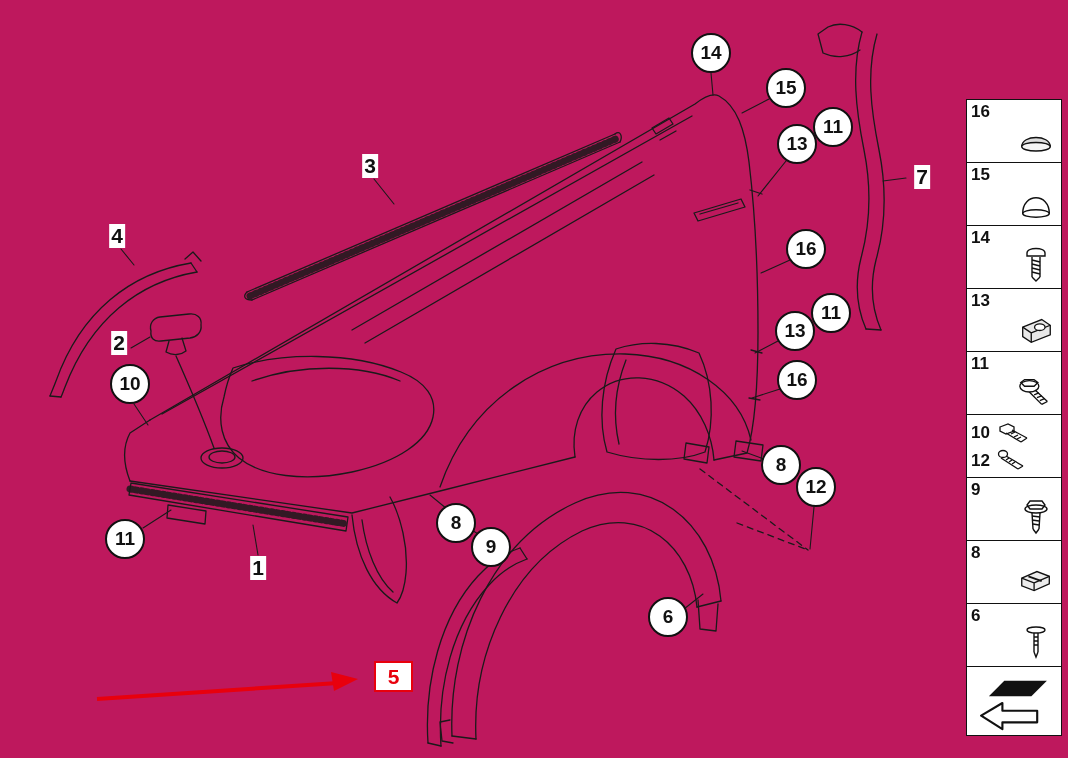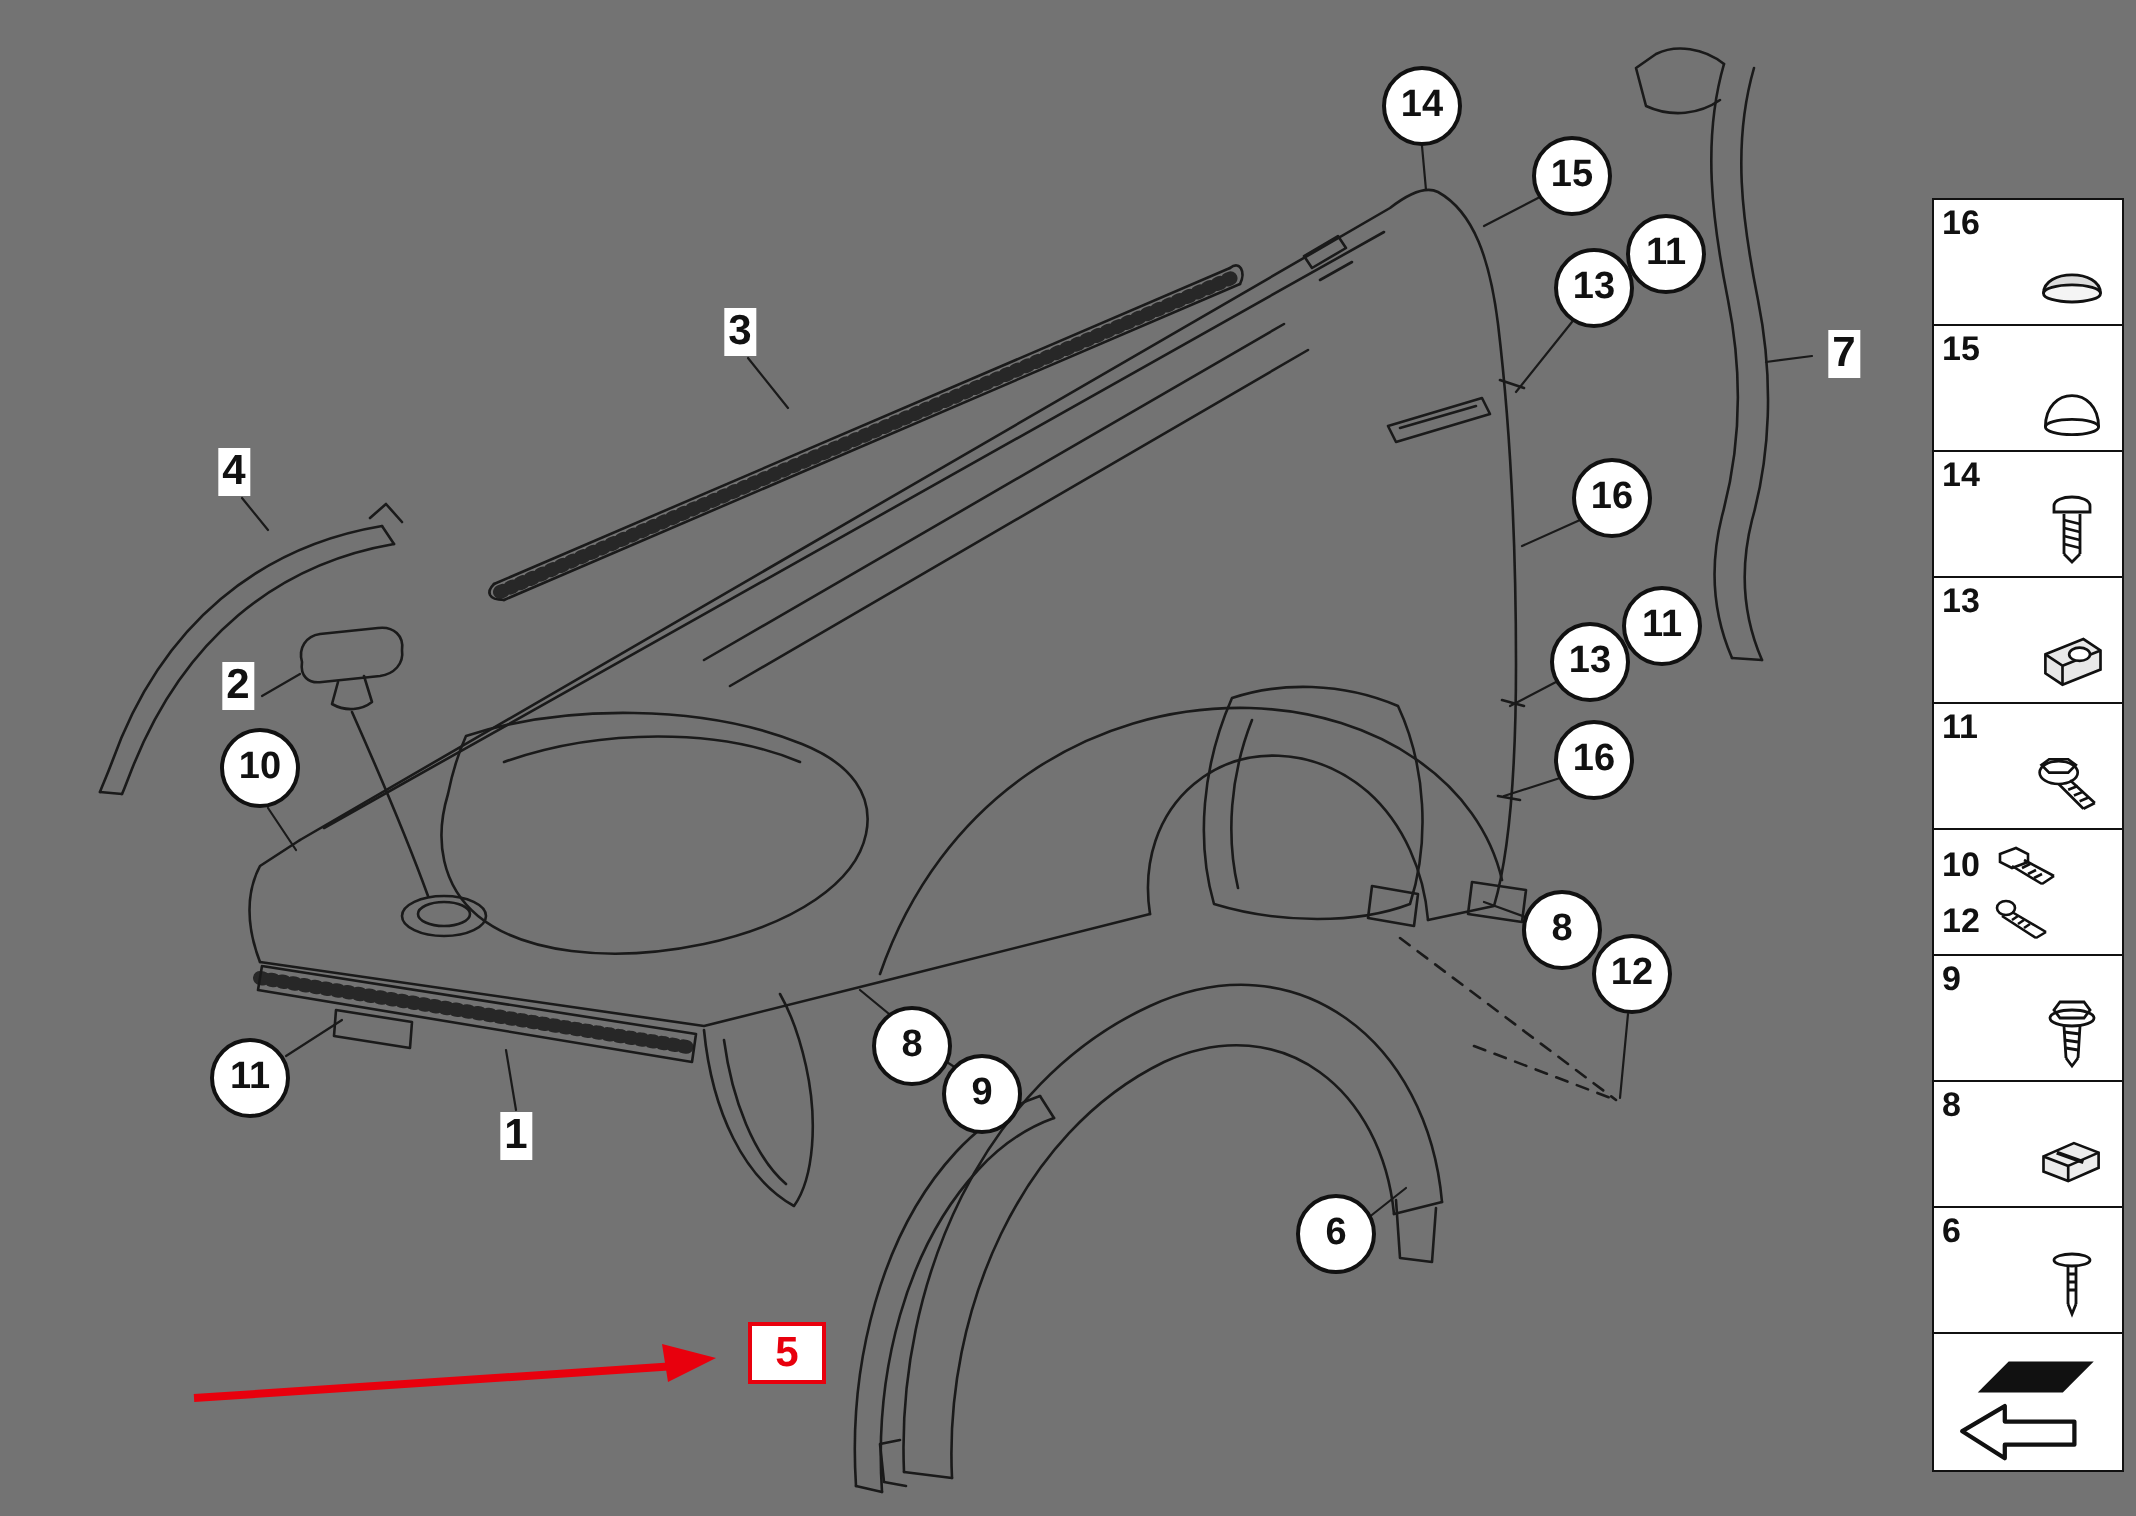--- a/index.html
+++ b/index.html
@@ -1,17 +1,17 @@
 <!DOCTYPE html>
 <html><head>
 <meta charset="utf-8">
 <style>
   * { margin:0; padding:0; box-sizing:border-box; }
   html,body { background:#ffffff; font-family:"Liberation Sans", sans-serif; }
-  .stage { position:relative; width:1068px; height:758px; background:#737373; overflow:hidden; }
+  .stage { position:relative; width:1068px; height:758px; background:#be185d; overflow:hidden; }
   .art { position:absolute; left:0; top:0; width:1068px; height:758px; }
   .callout {
     position:absolute; width:40px; height:40px; border:2.4px solid #111;
     border-radius:50%; background:#fff; display:flex; align-items:center;
     justify-content:center; font-weight:bold; font-size:19px; color:#111;
     cursor:pointer; z-index:4;
   }
   .plain-label {
     position:absolute; transform:translate(-50%,-50%); font-weight:bold;
     font-size:21px; color:#111; z-index:4; cursor:pointer; background:#fff; padding:0 2px;

